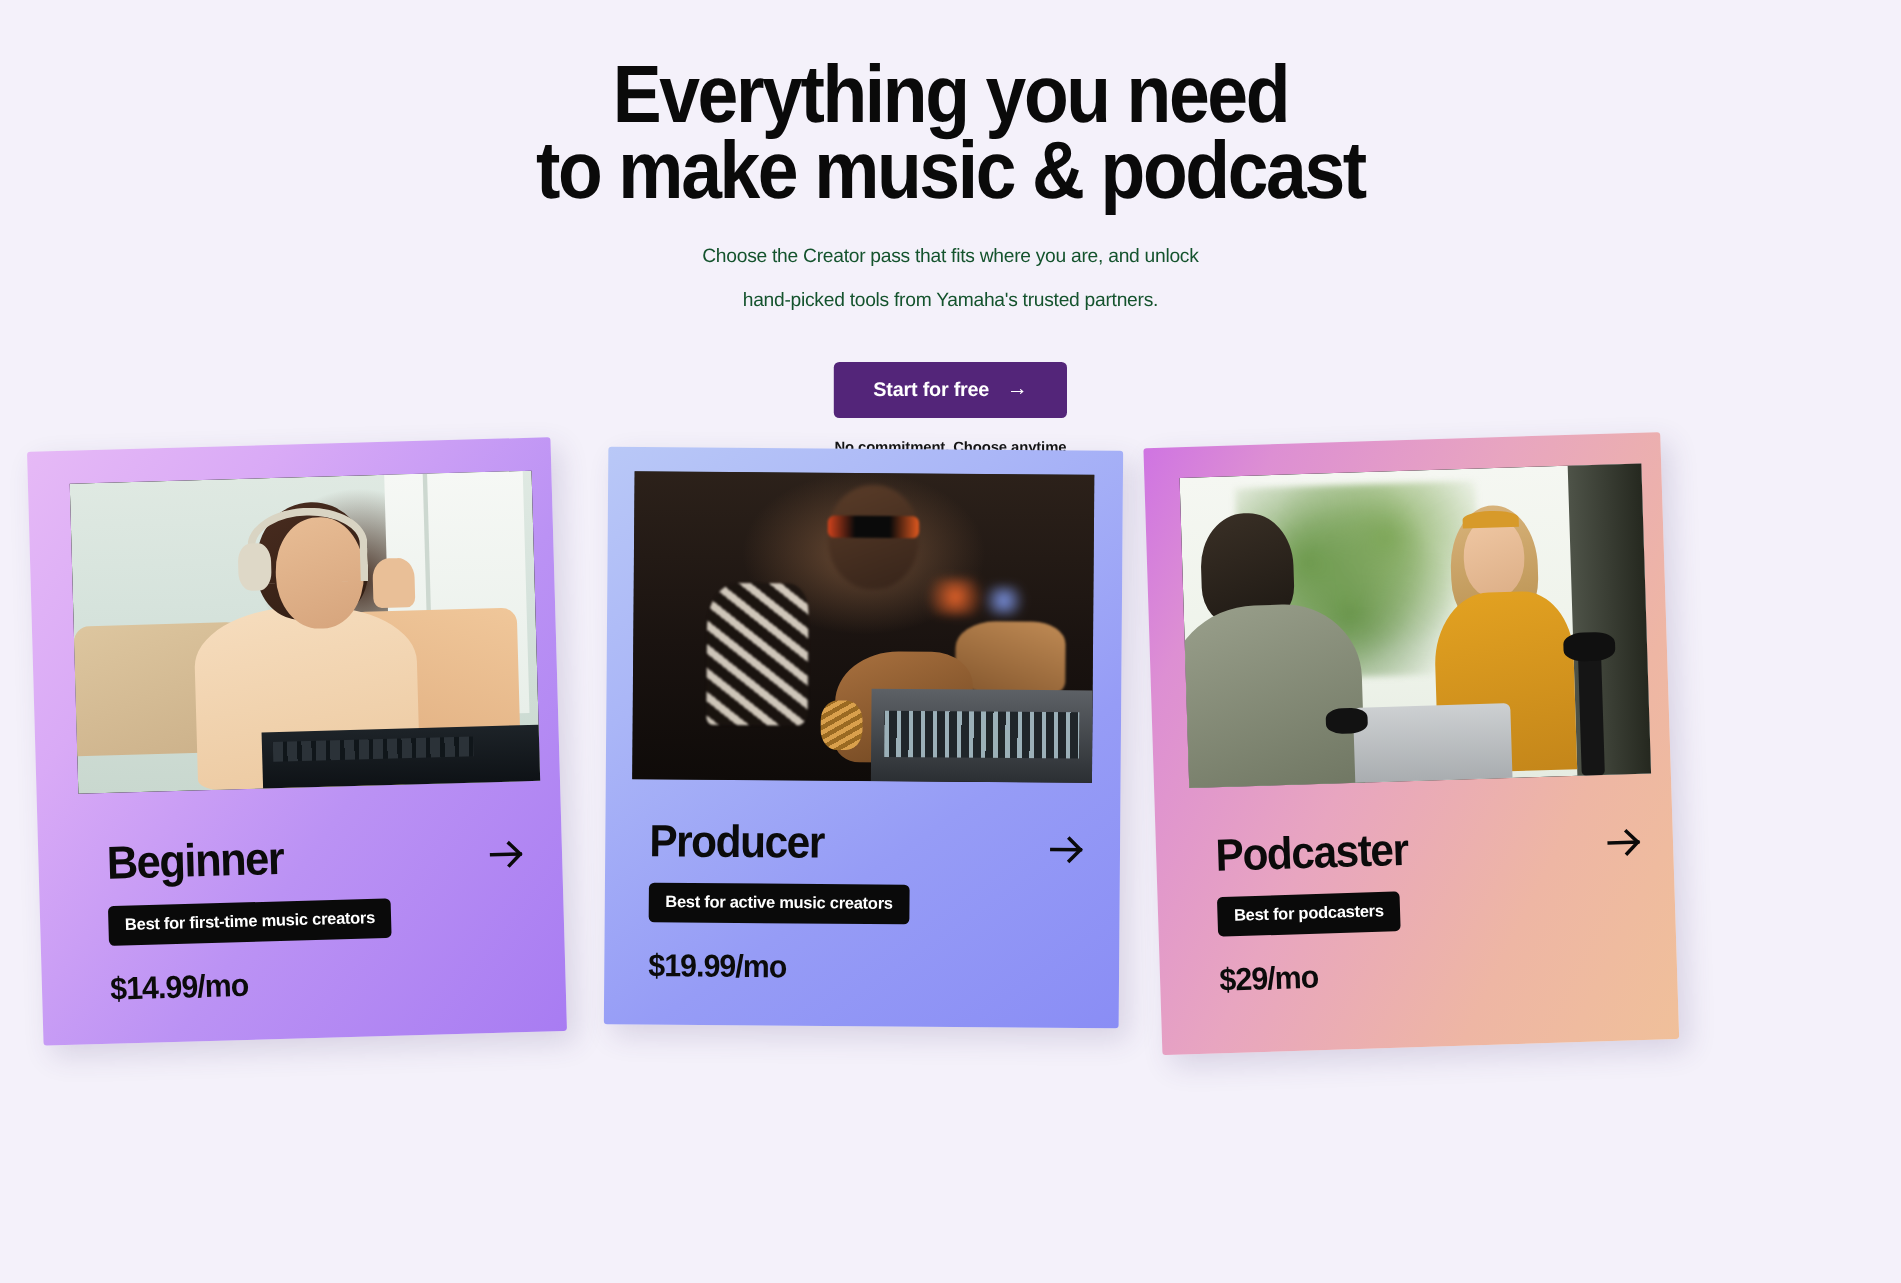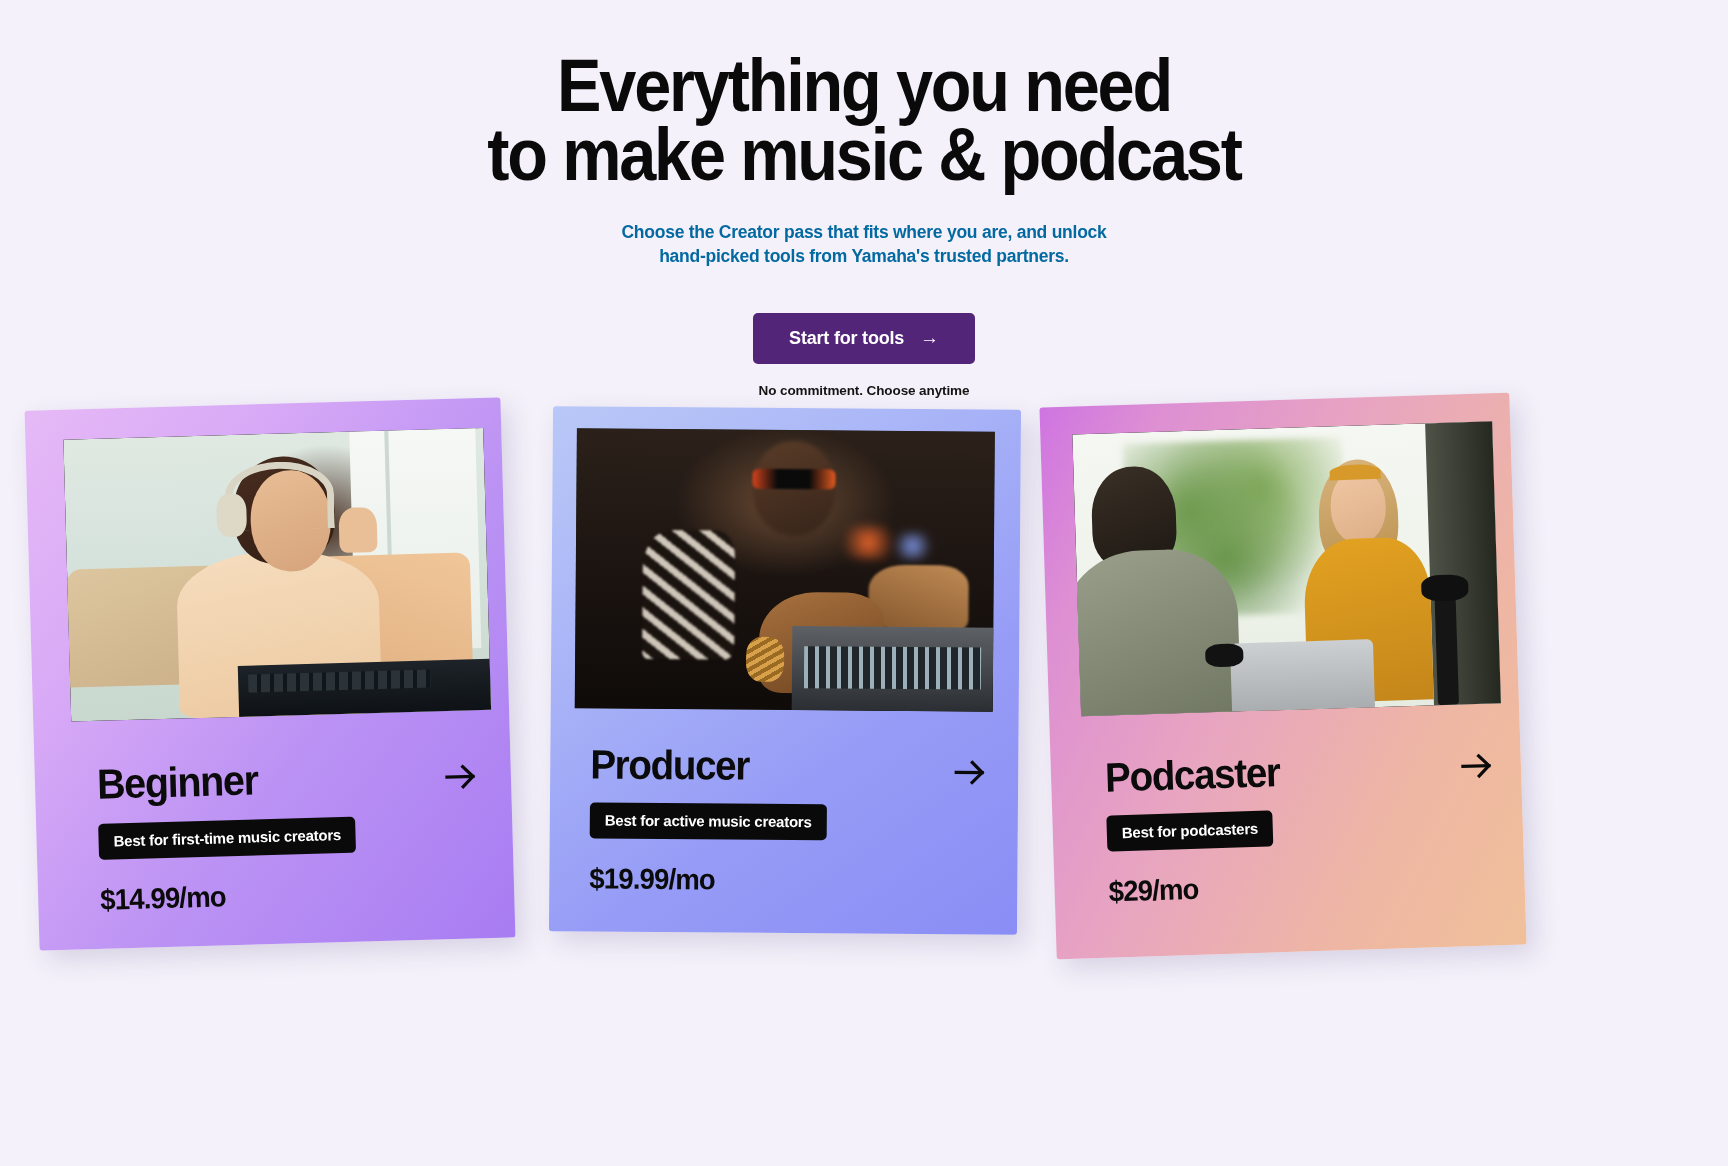--- a/index.html
+++ b/index.html
@@ -32,27 +32,27 @@
     letter-spacing: -2.4px;
     color: #0a0a0a;
     transform: scaleX(0.90);
     transform-origin: center top;
   }
   .headline .l2 { display: block; }
 
   .subhead {
     margin-top: 30px;
     font-size: 17.5px;
-    font-weight: 700;
+    font-weight: 400;
     line-height: 1.42;
-    color: #0369a1;
+    color: #14532d;
     letter-spacing: -0.25px;
     text-align: center;
   }
-  .subhead .s2 { display: block; }
+  .subhead .s2 { display: block; margin-top: 16px; }
 
   .cta-wrap {
     margin-top: 44px;
     display: flex;
     flex-direction: column;
     align-items: center;
   }
 
   .cta-button {
     display: inline-flex;
@@ -417,21 +417,21 @@
     <span class="l2">to make music &amp; podcast</span>
   </h1>
 
   <p class="subhead">
     <span class="s1">Choose the Creator pass that fits where you are, and unlock</span>
     <span class="s2">hand-picked tools from Yamaha's trusted partners.</span>
   </p>
 
   <div class="cta-wrap">
     <button class="cta-button">
-      <span>Start for tools</span>
+      <span>Start for free</span>
       <span class="arrow-glyph">→</span>
     </button>
     <div class="cta-note">No commitment. Choose anytime</div>
   </div>
 </div>
 
 <div class="cards-area">
 
   <div class="card" id="card-beginner">
     <div class="card-photo">

